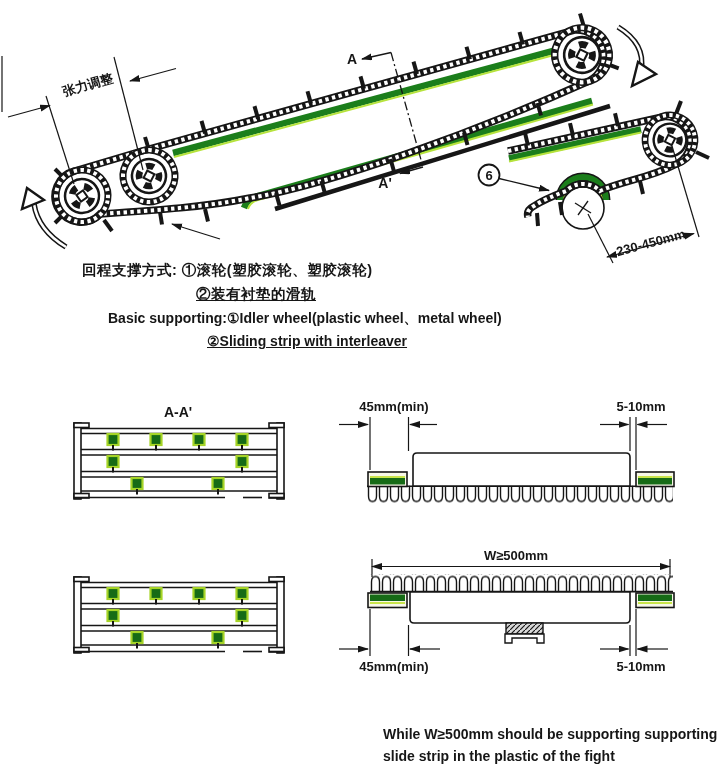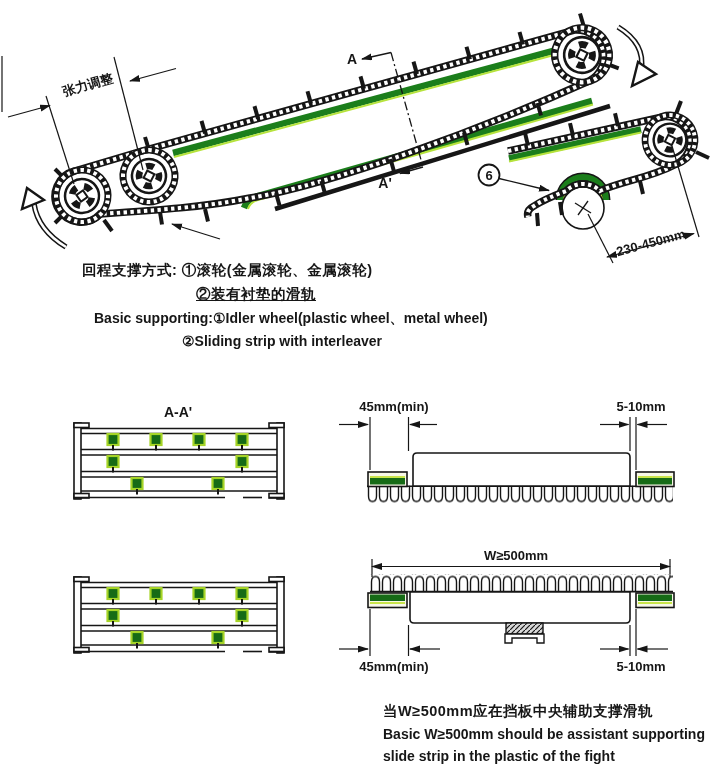--- a/index.html
+++ b/index.html
@@ -277,22 +277,21 @@
       <line class="dim" x1="339" y1="649" x2="368" y2="649" marker-end="url(#ah)"></line>
       <line class="dim" x1="440" y1="649" x2="410" y2="649" marker-end="url(#ah)"></line>
       <line class="dim" x1="600" y1="649" x2="628.5" y2="649" marker-end="url(#ah)"></line>
       <line class="dim" x1="668" y1="649" x2="637.5" y2="649" marker-end="url(#ah)"></line>
       <text class="lbl" x="394" y="671" text-anchor="middle">45mm(min)</text>
       <text class="lbl" x="641" y="671" text-anchor="middle">5-10mm</text>
     </g>
   </g>
 </svg>
 
-<div class="txt zh" style="left:82px;top:261px;">回程支撑方式: ①滚轮(金属滚轮、金属滚轮)</div>
+<div class="txt zh" style="left:82px;top:261px;">回程支撑方式: ①滚轮(塑胶滚轮、塑胶滚轮)</div>
 <div class="txt zh" style="left:196px;top:285px;text-decoration:underline;">②装有衬垫的滑轨</div>
-<div class="txt en" style="left:82px;top:310px;padding-left:12px;">Basic supporting:①Idler wheel(plastic wheel、metal wheel)</div>
-<div class="txt en" style="left:182px;top:333px;">②Sliding strip with interleaver</div>
-
-<div class="txt zh" style="left:383px;top:702px;">当W≥500mm应在挡板中央辅助支撑滑轨</div>
-<div class="txt en" style="left:383px;top:726px;">Basic W≥500mm should be assistant supporting</div>
+<div class="txt en" style="left:96px;top:310px;padding-left:12px;">Basic supporting:①Idler wheel(plastic wheel、metal wheel)</div>
+<div class="txt en" style="left:207px;top:333px;text-decoration:underline;">②Sliding strip with interleaver</div>
+
+<div class="txt en" style="left:383px;top:726px;">While W≥500mm should be supporting supporting</div>
 <div class="txt en" style="left:383px;top:748px;">slide strip in the plastic of the fight</div>
 
 </div>
 
 </body></html>

